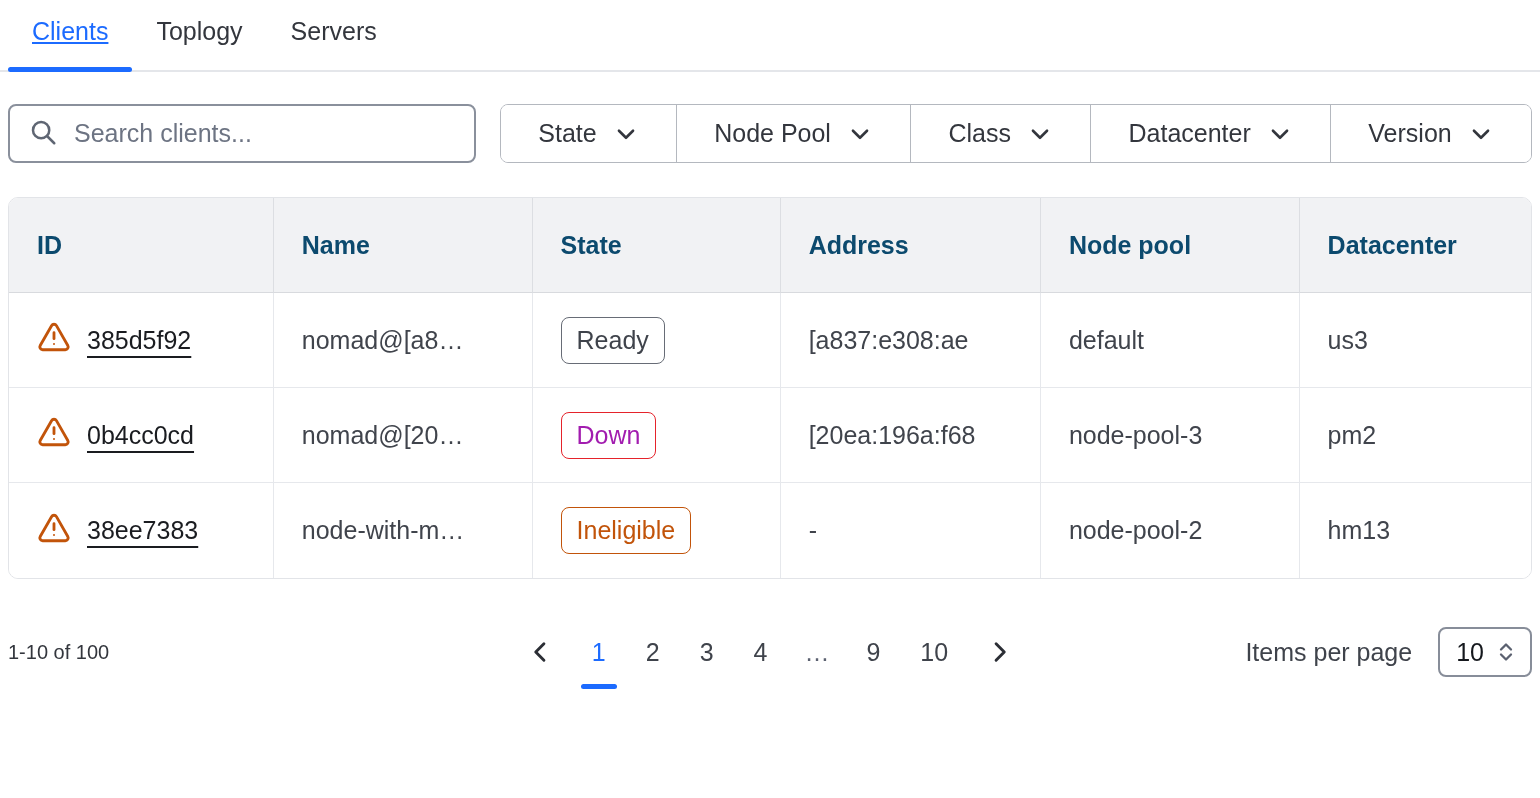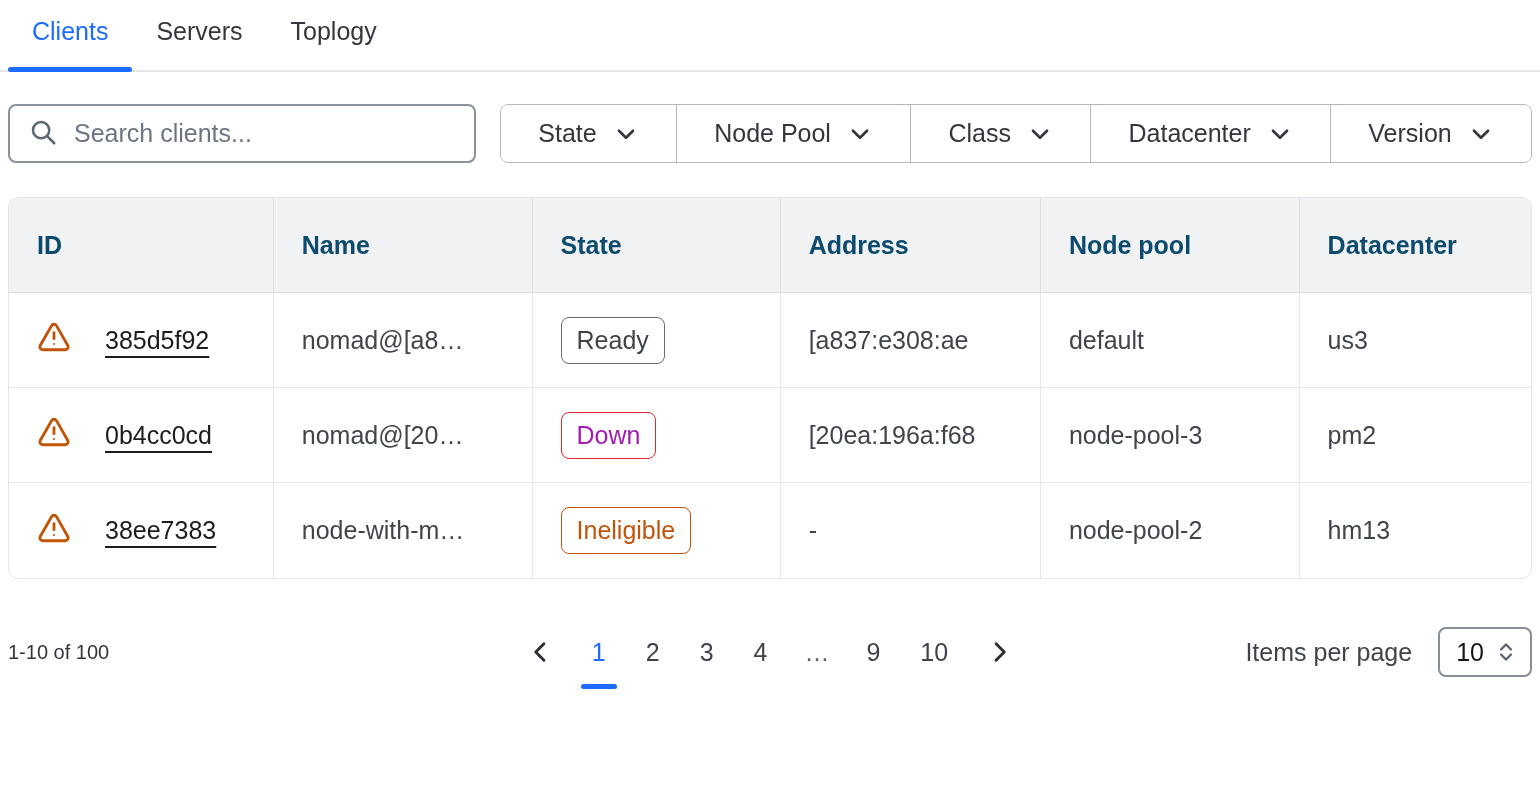--- a/index.html
+++ b/index.html
@@ -3,21 +3,21 @@
 <meta charset="utf-8">
 <style>
   * { box-sizing: border-box; margin: 0; padding: 0; }
   html, body { width: 1540px; height: 798px; background: #ffffff;
     font-family: "Liberation Sans", sans-serif; color: #3f434b; overflow: hidden; }
 
   
   .tabbar { display: flex; align-items: flex-end; height: 72px; padding: 0 8px;
     border-bottom: 2px solid #e4e6ea; }
   .tab { position: relative; font-size: 25px; padding: 0 24px 24px; color: #33363d; cursor: pointer; }
-  .tab.active { color: #1c6bff; }
+  .tab.active { color: #1c6bff; text-decoration: underline; }
   .tab.active::after { content: ""; position: absolute; left: 0; right: 0; bottom: -2px;
     height: 5px; background: #1c6bff; border-radius: 3px; }
 
   
   .controls { display: flex; gap: 24px; padding: 0 8px; margin-top: 32px; height: 59px; }
   .searchbox { flex: 0 0 468px; display: flex; align-items: center; gap: 16px;
     border: 2px solid #8a909c; border-radius: 8px; padding: 0 18px; background: #fff; }
   .searchbox input { flex: 1; border: none; outline: none; font-size: 25px; color: #3f434b;
     font-family: "Liberation Sans", sans-serif; background: transparent; }
   .searchbox input::placeholder { color: #6d7483; opacity: 1; }
@@ -33,21 +33,21 @@
   .table-wrap { margin: 34px 8px 0; border: 1px solid #e2e4e8; border-radius: 10px; overflow: hidden; }
   table { width: 100%; border-collapse: separate; border-spacing: 0; font-size: 25px; table-layout: fixed; }
   thead th { background: #f1f2f4; text-align: left; font-weight: bold; color: #0c4a6e;
     height: 95px; padding: 0 28px; border-right: 1px solid #dcdee2; border-bottom: 1px solid #d8dade; }
   thead th:last-child { border-right: none; }
   tbody td { height: 95px; padding: 0 28px; color: #40444c; background: #fff;
     border-right: 1px solid #e6e8ec; border-bottom: 1px solid #e6e8ec;
     white-space: nowrap; overflow: hidden; }
   tbody td:last-child { border-right: none; }
   tbody tr:last-child td { border-bottom: none; }
-  .id-cell { display: flex; align-items: center; gap: 34px; }
+  .id-cell { display: flex; align-items: center; gap: 16px; }
   .id-link { color: #1a1c20; font-weight: 500; text-decoration: underline;
     text-underline-offset: 7px; text-decoration-thickness: 2px; cursor: pointer; }
   .badge { display: inline-block; border: 1.5px solid #676c76; border-radius: 8px;
     padding: 8px 15px; font-size: 25px; color: #3f434b; background: #fff; }
   .badge.critical { border-color: #e5232b; color: #a21caf; }
   .badge.warning  { border-color: #c2540a; color: #c2540a; }
 
   
   .footer { display: flex; align-items: center; margin-top: 40px; padding: 0 8px; height: 66px; }
   .footer .side { flex: 1 1 0; display: flex; align-items: center; }
@@ -65,22 +65,22 @@
   .ipp-label { font-size: 25px; color: #3f434b; }
   .ipp-select { display: flex; align-items: center; gap: 10px; border: 2px solid #878d99;
     border-radius: 8px; height: 50px; padding: 0 12px 0 16px; font-size: 25px; color: #15181d;
     background: #fff; cursor: pointer; }
 </style>
 </head>
 <body>
 
 <nav class="tabbar">
   <div class="tab active">Clients</div>
+  <div class="tab">Toplogy</div>
   <div class="tab">Servers</div>
-  <div class="tab">Toplogy</div>
 </nav>
 
 <div class="controls">
   <div class="searchbox">
     <span>
       <svg width="30" height="30" viewBox="0 0 24 24" fill="none" stroke="#5f6673" stroke-width="2" stroke-linecap="round">
         <circle cx="10.5" cy="10.5" r="6.5"></circle>
           <line x1="15.6" y1="15.6" x2="21" y2="21"></line>
       </svg>
     </span>

